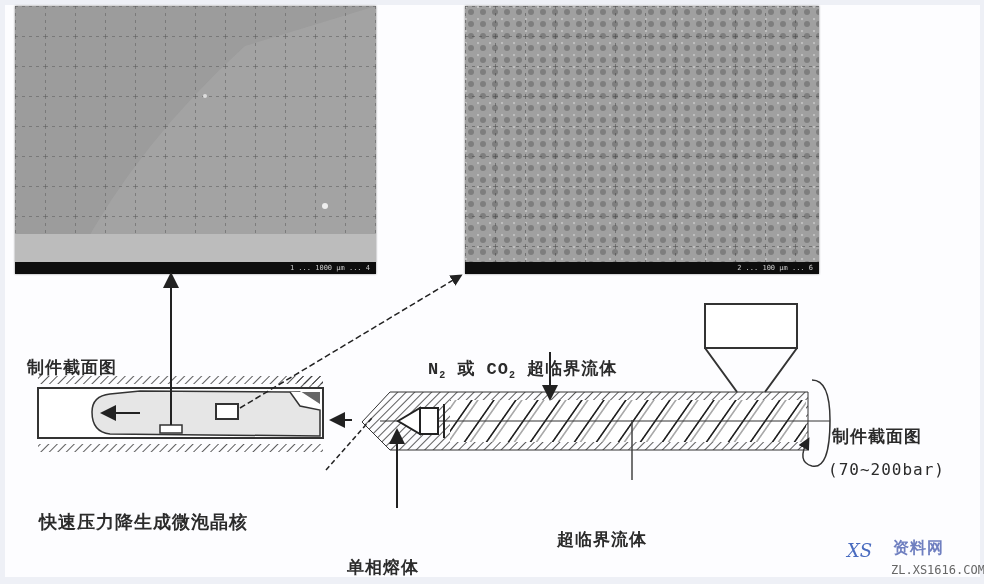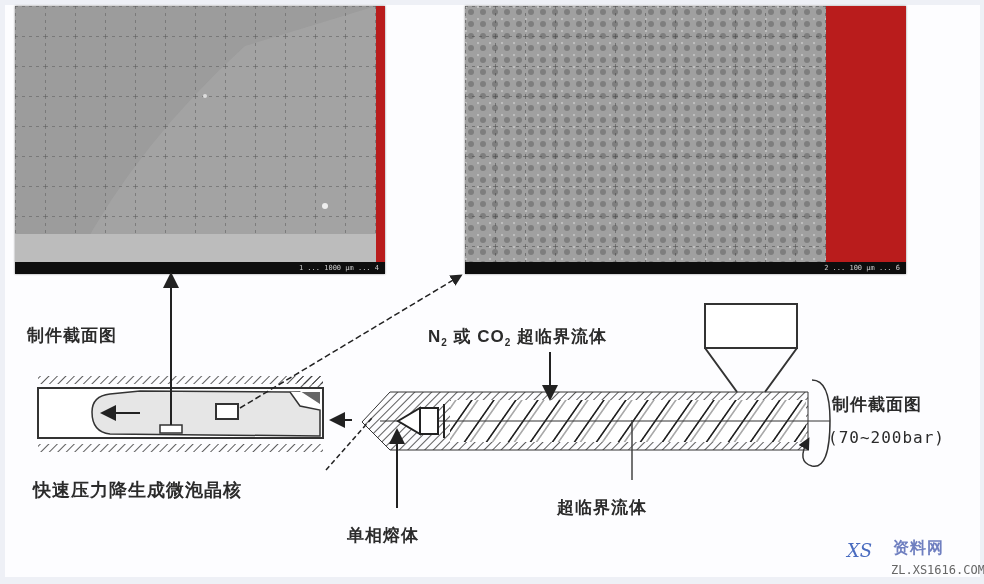--- a/index.html
+++ b/index.html
@@ -7,38 +7,37 @@
     width: 984px; height: 584px; overflow: hidden;
     background: #eef0f6;
     font-family: "DejaVu Sans", sans-serif;
     position: relative;
   }
   .canvas {
     position: absolute; left: 5px; top: 5px; width: 975px; height: 572px;
     background: #fdfdff;
   }
   .sem {
-    position: absolute; background: #b91c1c; overflow: hidden;
+    position: absolute; background: #f0abfc; overflow: hidden;
     box-shadow: 0 0 2px #888;
-    padding-left: 9px;
   }
   .sem .texture {
     position: absolute; left: 0; top: 0; right: 0; bottom: 12px;
   }
   .sem .scalebar {
     position: absolute; left: 0; right: 0; bottom: 0; height: 12px;
     background: #0d0d0d; color: #cfcfcf; font-size: 7px;
     font-family: "DejaVu Sans Mono", monospace;
     text-align: right; padding-right: 6px; line-height: 12px;
   }
   .label {
     position: absolute; color: #2b2b2b; font-weight: bold;
-    font-size: 17px; white-space: nowrap; letter-spacing: 1px;
+    font-size: 17px; white-space: nowrap; letter-spacing: 1px; margin-top: 32px;
   }
-  .label.serif { font-family: Liberation Sans, sans-serif; }
+  .label.serif { font-family: Liberation Mono, monospace; }
   svg.diagram { position: absolute; left: 0; top: 0; }
   .watermark {
     position: absolute; left: 847px; top: 538px; width: 130px; height: 40px;
   }
   .wm-title { position: absolute; left: 46px; top: 0; font-size: 16px; font-weight: bold; color: #6f7fc0; letter-spacing: 1px; }
   .wm-url { position: absolute; left: 44px; top: 25px; font-size: 12px; color: #666; font-family: "DejaVu Sans Mono", monospace; }
   .wm-logo { position: absolute; left: 0; top: 2px; font-size: 18px; font-style: italic; font-family: "DejaVu Serif", serif; color: #4a6cc0; }
 </style>
 </head>
 <body>
@@ -55,21 +54,21 @@
     <rect width="361" height="256" fill="#9c9c9c"></rect>
     <path d="M60 256 Q120 140 230 40 L361 0 L361 256 Z" fill="#a9a9a9" opacity="0.6"></path>
     <rect width="361" height="256" fill="url(#grid1)"></rect>
     <rect x="0" y="228" width="361" height="28" fill="#bcbcbc"></rect>
     <circle cx="310" cy="200" r="3" fill="#eee"></circle>
     <circle cx="190" cy="90" r="2" fill="#ddd"></circle>
   </svg>
   <div class="scalebar">1 ... 1000 μm ... 4</div>
 </div>
 
-<div class="sem" style="left:465px; top:6px; width:432px; height:268px;">
+<div class="sem" style="left:465px; top:6px; width:354px; height:268px;">
   <svg class="texture" width="361" height="256">
     <defs>
       <pattern id="cells" width="12" height="12" patternUnits="userSpaceOnUse">
         <rect width="12" height="12" fill="#a3a3a3"></rect>
         <circle cx="6" cy="6" r="3" fill="#6f6f6f"></circle>
         <circle cx="1" cy="1" r="1.2" fill="#d4d4d4"></circle>
       </pattern>
       <pattern id="grid2" width="30" height="30" patternUnits="userSpaceOnUse">
         <path d="M0 0 L30 0 M0 0 L0 30" stroke="#444" stroke-width="1" stroke-dasharray="3,4" fill="none"></path>
       </pattern>
@@ -135,21 +134,21 @@
   <line x1="550" y1="352" x2="550" y2="397" stroke="#222" stroke-width="2" marker-end="url(#arr)"></line>
 
   <line x1="632" y1="420" x2="632" y2="480" stroke="#444" stroke-width="1.5"></line>
 
   <line x1="397" y1="508" x2="397" y2="432" stroke="#222" stroke-width="2" marker-end="url(#arr)"></line>
 
   <line x1="326" y1="470" x2="372" y2="418" stroke="#222" stroke-width="1.5" stroke-dasharray="5,3"></line>
 </svg>
 
 <div class="label" style="left:27px; top:324px;">制件截面图</div>
-<div class="label" style="left:33px; top:478px; font-size:18px;">快速压力降生成微泡晶核</div>
+<div class="label" style="left:39px; top:478px; font-size:18px;">快速压力降生成微泡晶核</div>
 <div class="label" style="left:347px; top:524px;">单相熔体</div>
 <div class="label serif" style="left:428px; top:325px;">
   <span>N</span><sub style="font-size:10px">2</sub><span> 或 CO</span><sub style="font-size:10px">2</sub><span> 超临界流体</span>
 </div>
 <div class="label" style="left:557px; top:496px;">超临界流体</div>
 <div class="label" style="left:832px; top:393px;">制件截面图</div>
 <div class="label" style="left:828px; top:428px; font-weight:normal; font-family:'DejaVu Sans Mono', monospace; font-size:16px;">(70~200bar)</div>
 
 <div class="watermark">
   <div class="wm-logo">XS</div>

